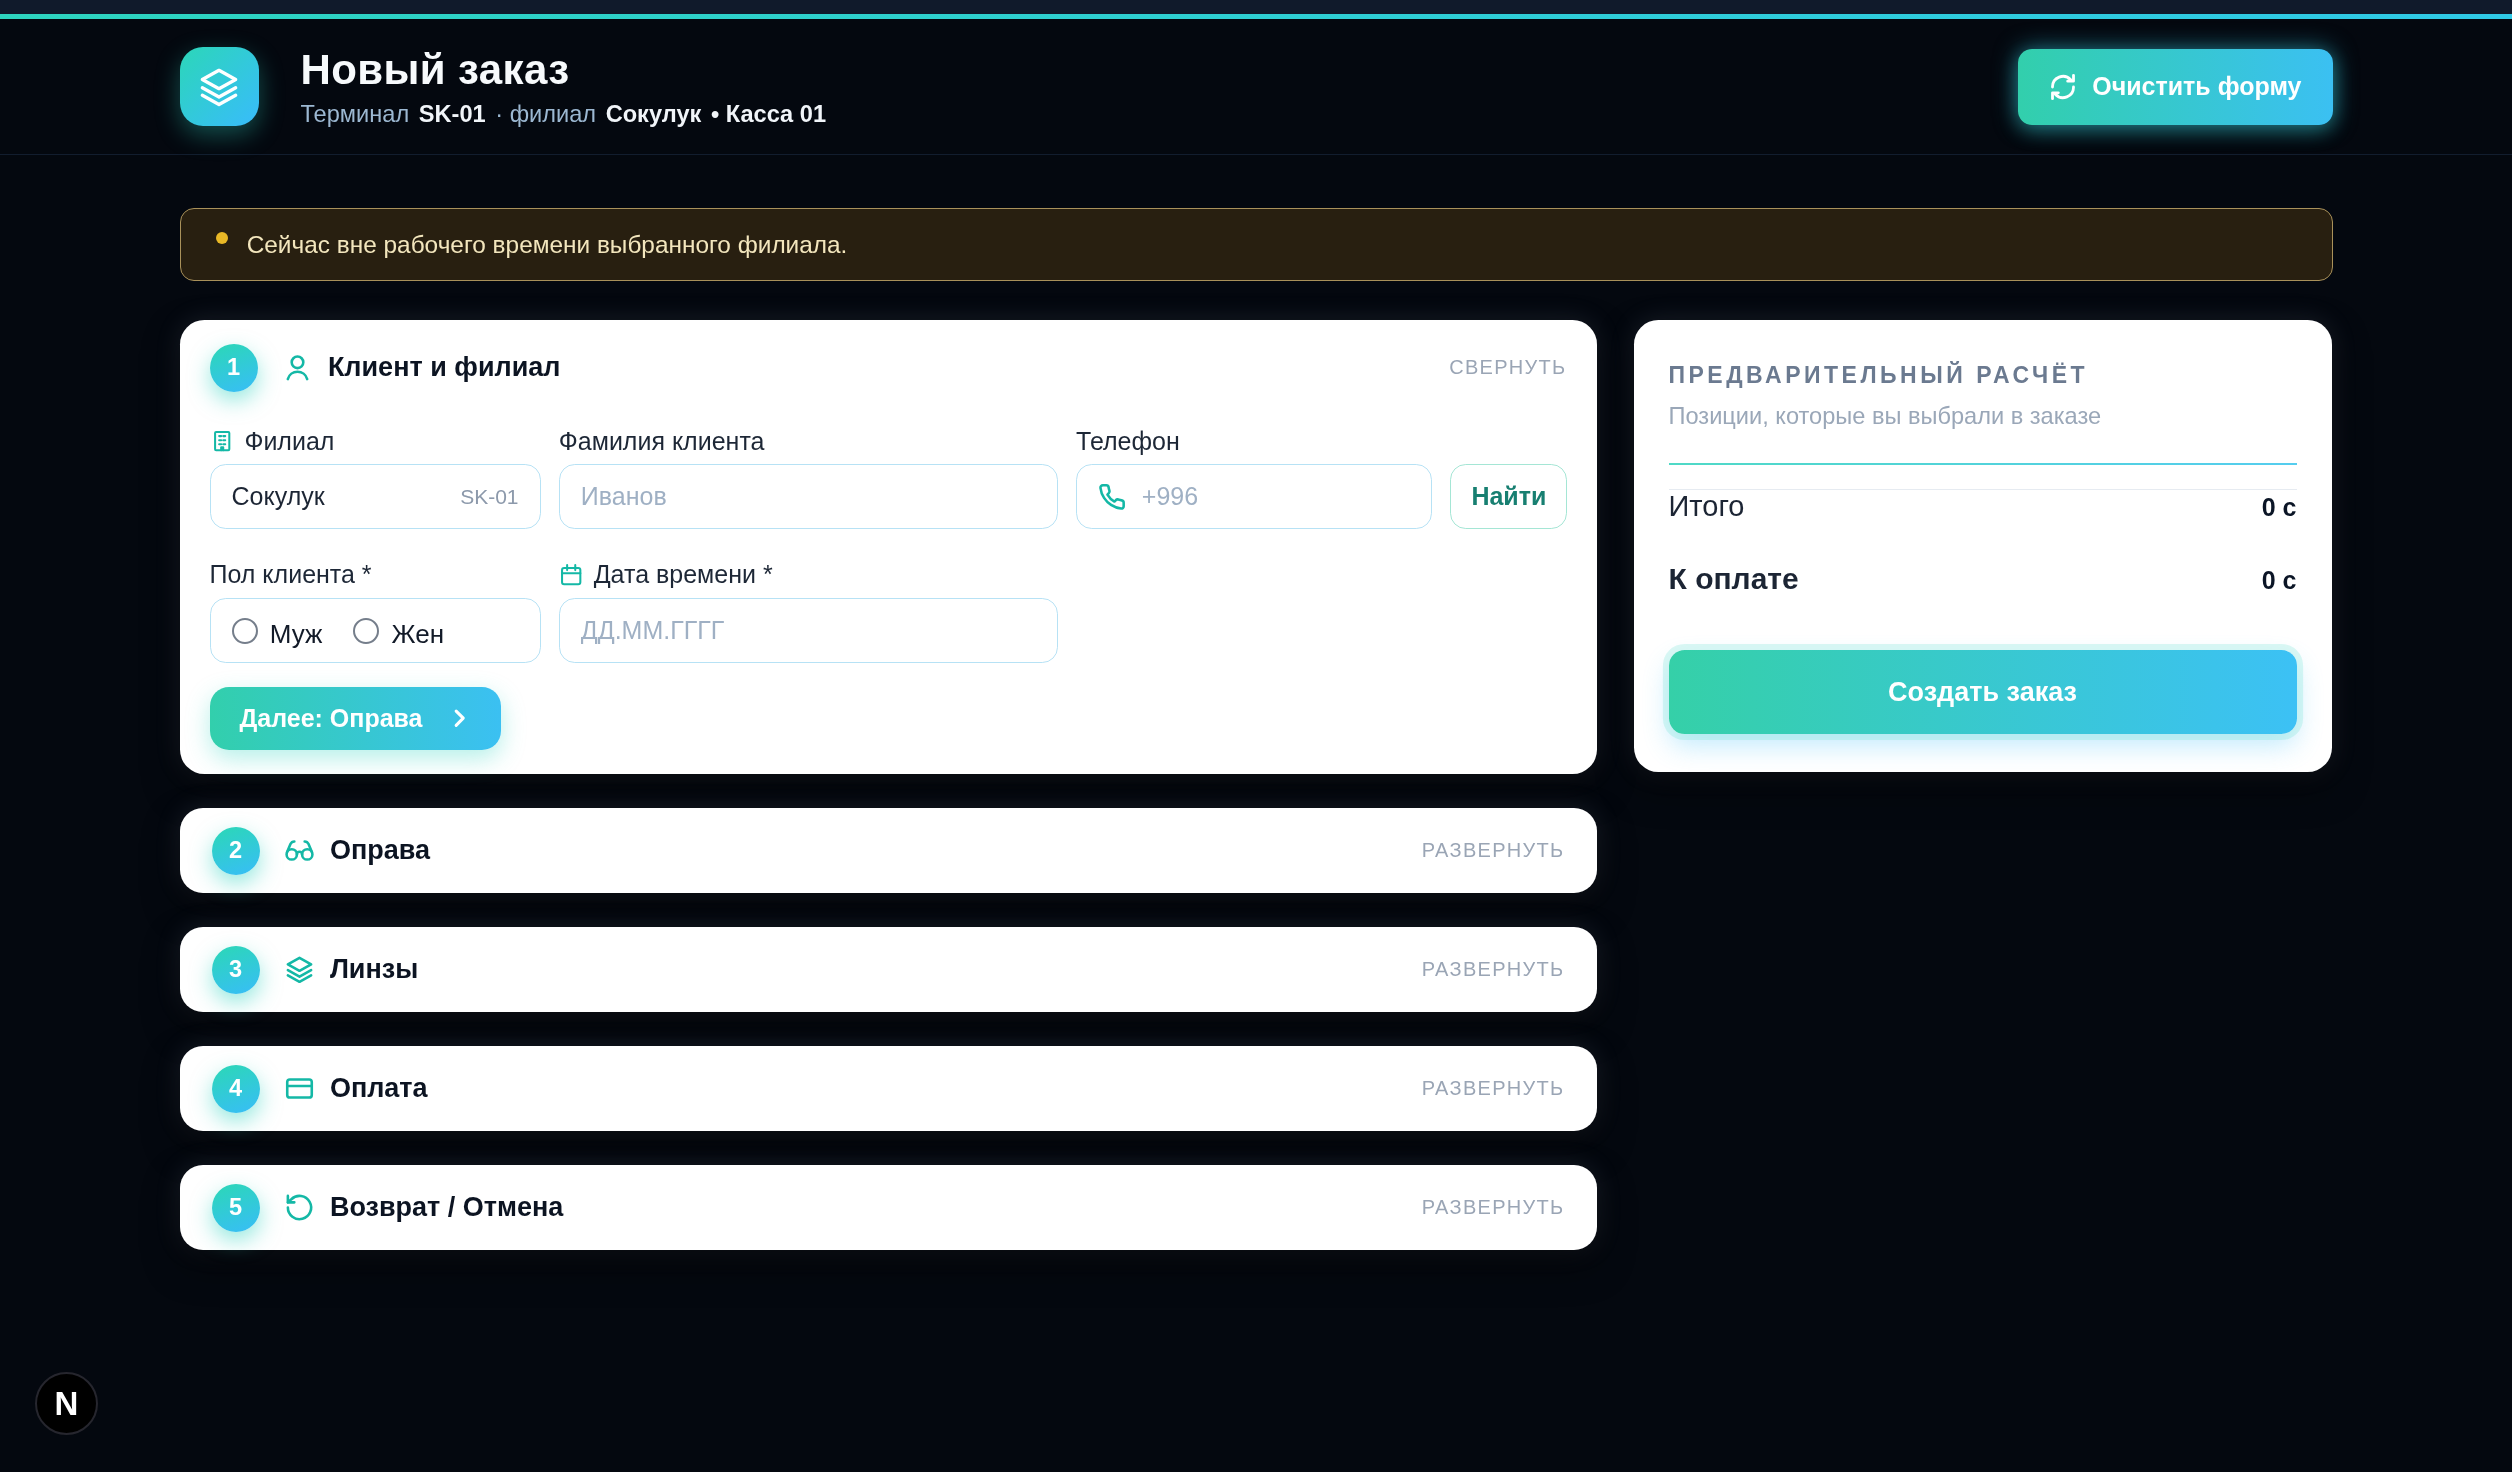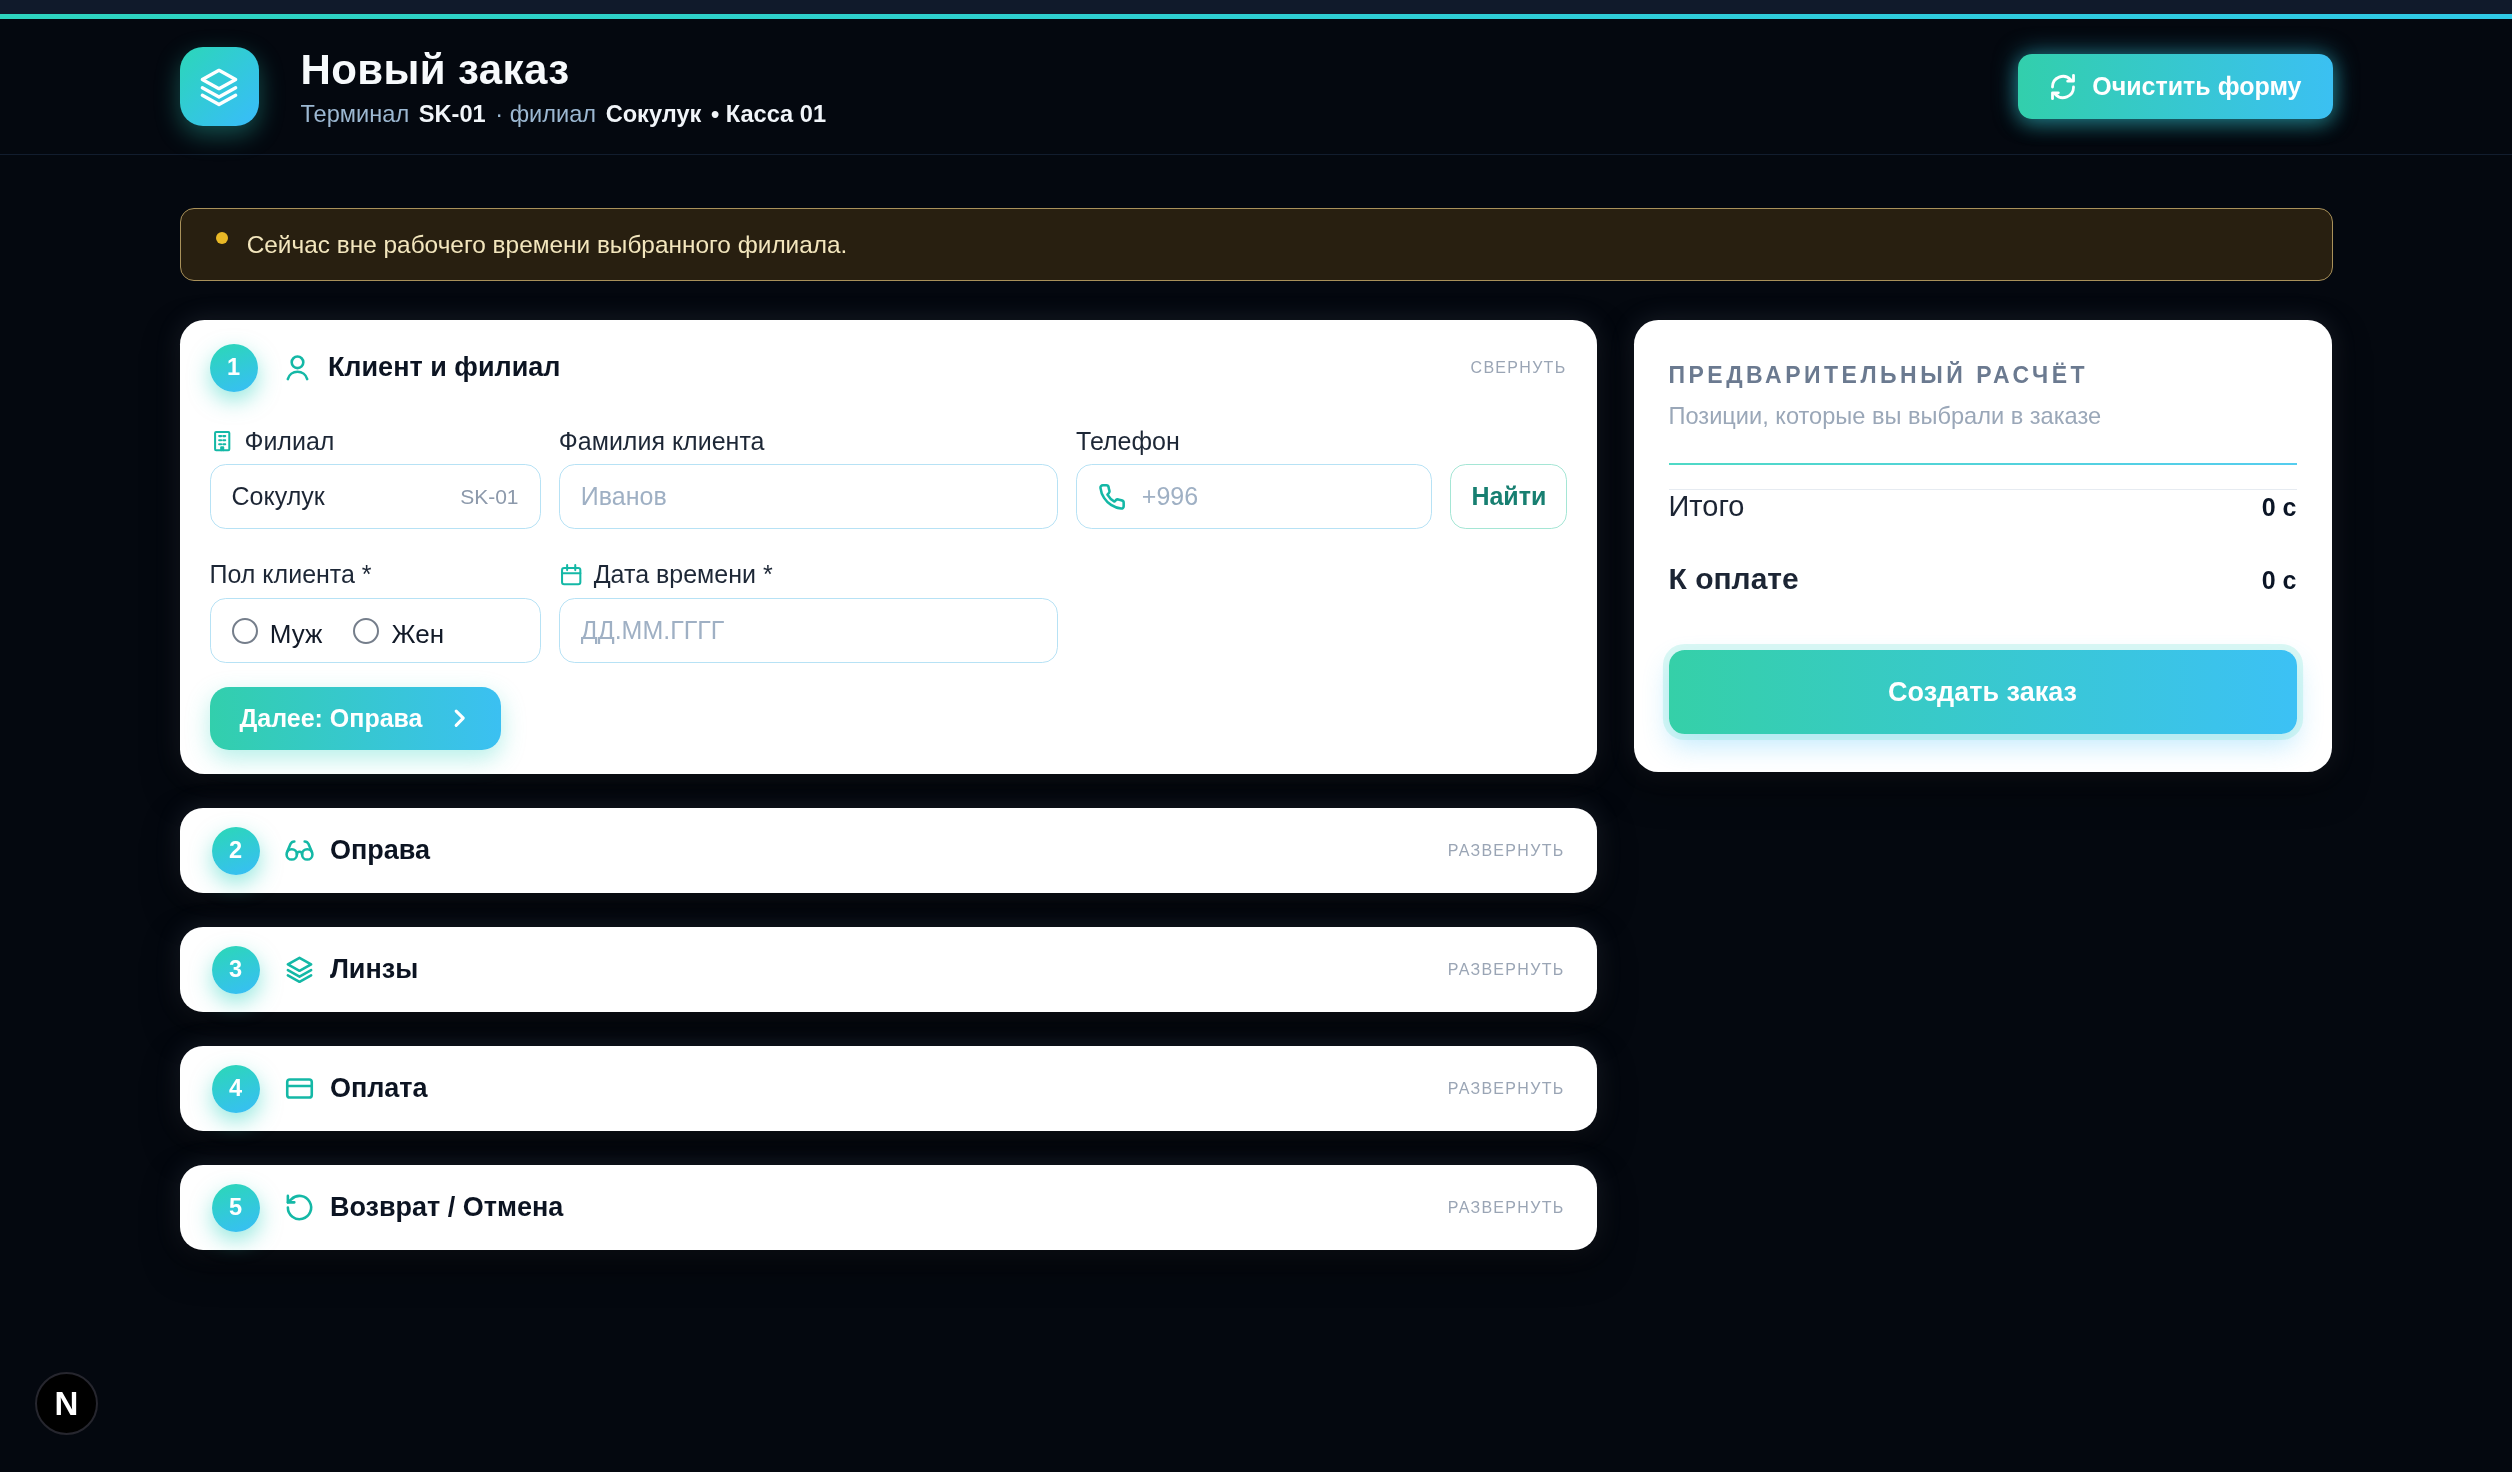--- a/index.html
+++ b/index.html
@@ -26,21 +26,21 @@
     box-shadow:0 8.7px 24.4px rgba(45,212,191,.35);
   }
   .logo svg { width:40px; height:40px; stroke:#fff; fill:none; stroke-width:2; stroke-linecap:round; stroke-linejoin:round; }
   .title-block { display:flex; flex-direction:column; gap:7px; }
   .page-title { font-size:42px; font-weight:700; color:#f7fafc; letter-spacing:0.4px; }
   .subtitle { display:flex; align-items:baseline; gap:9.6px; font-size:23.6px;justify-content:flex-end; }
   .subtitle .muted { color:#9cb8d2; }
   .subtitle .strong { color:#f1f5f9; font-weight:700; }
   .header-spacer { flex:1; }
   .clear-btn {
-    height:65px; padding:0 31px; border:none; border-radius:14px; cursor:pointer;
+    height:76px; padding:0 31px; border:none; border-radius:14px; cursor:pointer;
     display:flex; align-items:center; gap:15.7px;
     background:linear-gradient(90deg,#32cfac,#3bc0f2);
     color:#fff; font-size:25px; font-weight:700;
     font-family:inherit;
     box-shadow:0 0 23px rgba(56,200,230,.55), 0 7px 19px rgba(45,212,191,.25);
   }
   .clear-btn svg { width:28px; height:28px; stroke:#fff; fill:none; stroke-width:2.4; stroke-linecap:round; stroke-linejoin:round; }
 
   
   .content { width:2153px; margin:0 auto; }
@@ -71,21 +71,21 @@
     color:#fff; font-size:23.6px; font-weight:700;
     display:flex; align-items:center; justify-content:center;
     box-shadow:0 8.7px 21px rgba(45,212,191,.5);
   }
   .step-icon { margin-left:24.4px; display:flex; }
   .step-icon svg { width:31px; height:31px; stroke:#14b8a6; fill:none; stroke-width:2; stroke-linecap:round; stroke-linejoin:round; }
   .step-title { margin-left:15px; font-size:27px; font-weight:700; color:#0c1422; }
   .step-spacer { flex:1; }
   .step-toggle {
     background:none; border:none; cursor:pointer; font-family:inherit;
-    font-size:16px; color:#9aa5b5; letter-spacing:1.3px; font-weight:500;
+    font-size:20px; color:#9aa5b5; letter-spacing:1.3px; font-weight:500;
   }
   .step-collapsed { height:85px; display:flex; align-items:center; padding:0 32px; border-radius:23px; margin-top:34px; }
 
   
   .form-grid {
     margin-top:35px; display:grid;
     grid-template-columns:331px 499px 356px 117px;
     column-gap:18.3px; align-items:end;
   }
   .f-label { display:flex; align-items:center; gap:10.5px; font-size:25px; color:#1d2736; margin-bottom:8.7px; }

